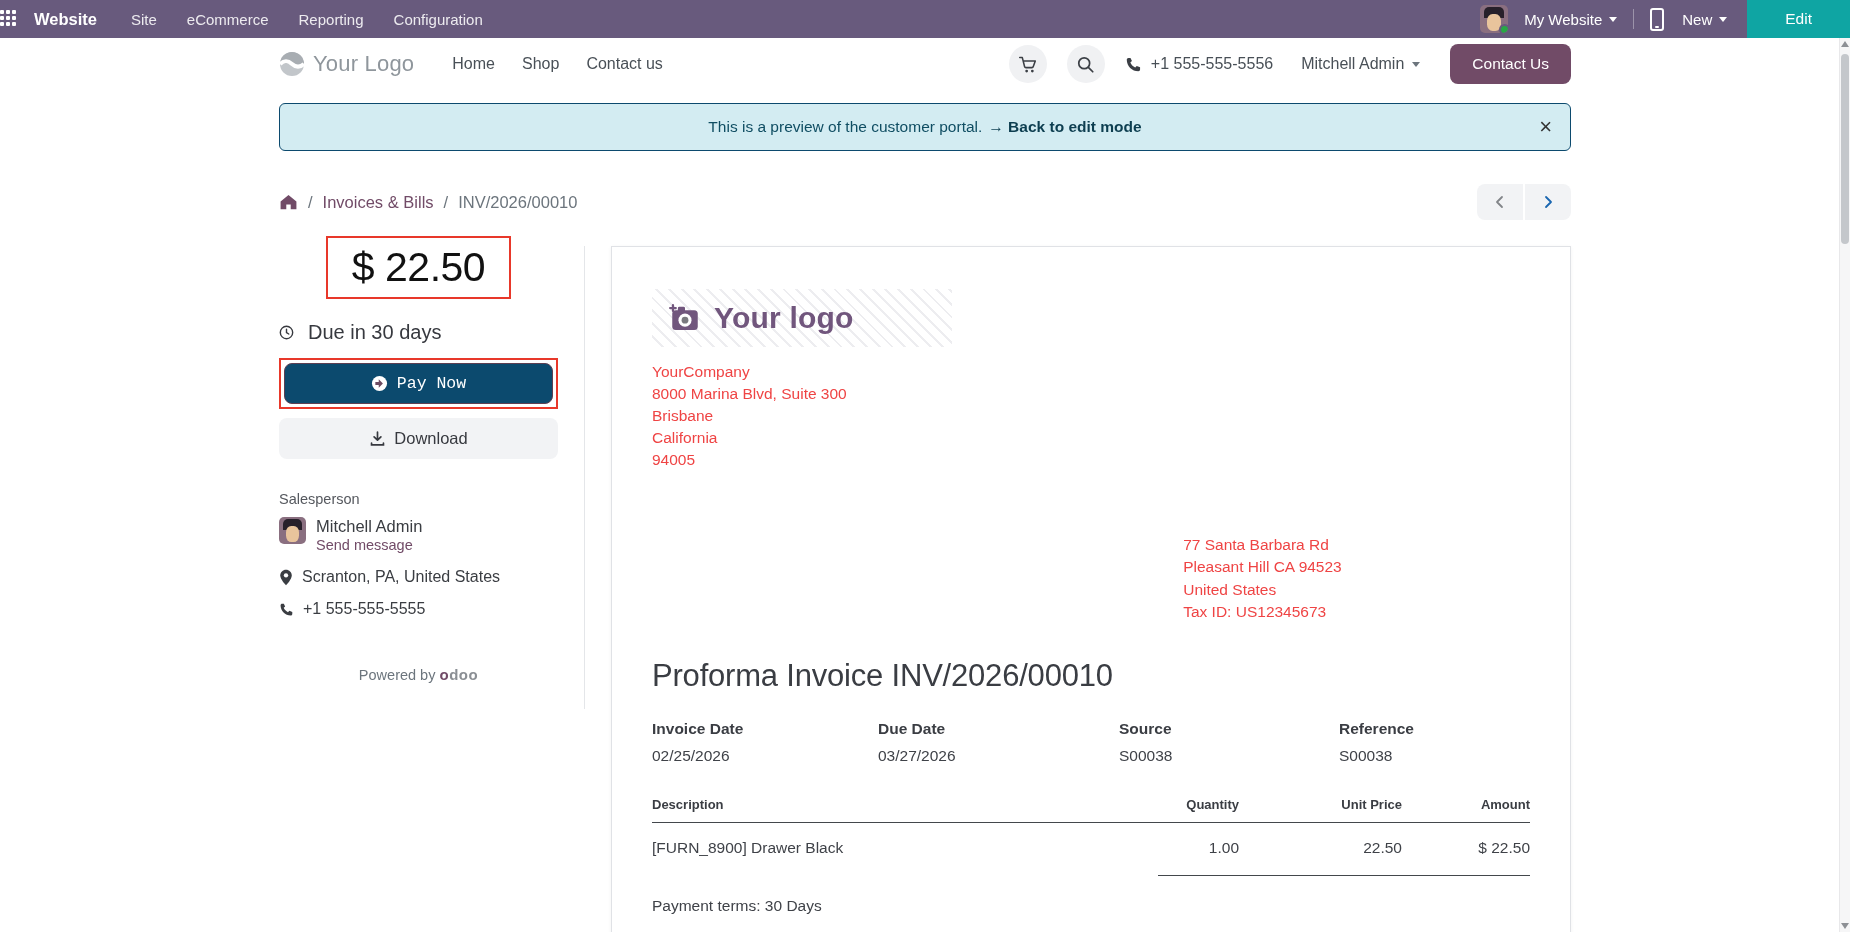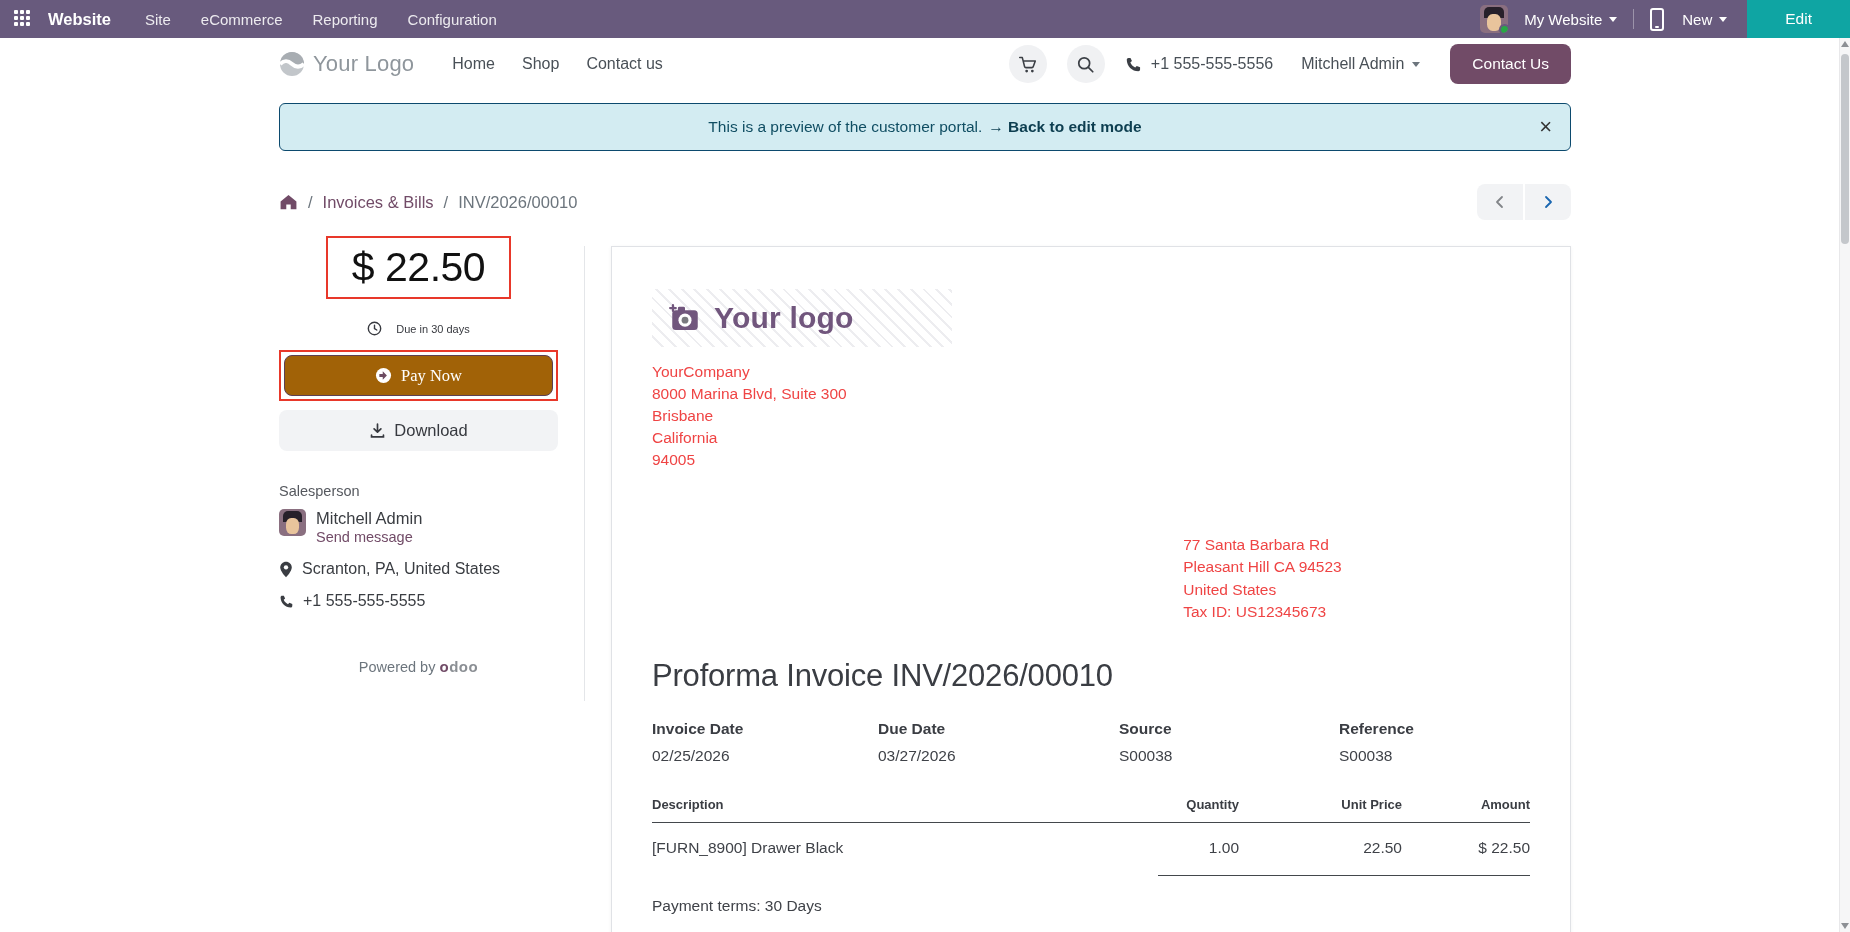--- a/index.html
+++ b/index.html
@@ -2,21 +2,21 @@
 <html><head>
 <meta charset="utf-8">
 <style>
   * { margin:0; padding:0; box-sizing:border-box; }
   html,body { width:1850px; height:932px; overflow:hidden; background:#fff;
               font-family:"Liberation Sans", sans-serif; }
   .container { width:1292px; margin:0 auto; }
 
   
   .topbar { height:38px; background:#685a7d; display:flex; align-items:center;
-            color:#fff; padding-left:14px; position:relative; }
+            color:#fff; position:relative; }
   .apps-grid { width:18px; height:18px; display:grid; grid-template-columns:repeat(3,4px);
                grid-template-rows:repeat(3,4px); gap:2px; margin-right:16px; cursor:pointer; }
   .apps-grid span { background:#fff; border-radius:1px; }
   .topbar .brand { font-size:16.5px; font-weight:bold; margin-right:34px; }
   .topbar .menu-item { font-size:15px; color:rgba(255,255,255,.88); margin-right:30px; cursor:pointer; }
   .topbar-right { margin-left:auto; display:flex; align-items:center; height:100%; }
   .avatar { width:28px; height:28px; border-radius:5px; background:#8a6f80; position:relative; overflow:hidden; flex:none; }
   .avatar::before { content:""; position:absolute; top:2px; left:4px; right:4px; height:11px;
                     background:#27202a; border-radius:5px 5px 0 0; }
   .avatar::after { content:""; position:absolute; top:9px; left:7px; right:7px; bottom:2px;
@@ -69,26 +69,26 @@
                   display:flex; align-items:center; justify-content:center; }
   .pager button:first-child { border-radius:8px 0 0 8px; }
   .pager button:last-child  { border-radius:0 8px 8px 0; }
 
   
   .main { display:flex; align-items:flex-start; margin-top:26px; }
   .sidebar { width:306px; flex:none; border-right:1px solid #e4e6e9; padding:0 26px 26px 0;
              text-align:center; }
   .amount-annot { display:inline-block; border:2px solid #e8382a; padding:6px 24px; margin-top:-10px; }
   .amount { font-size:41px; color:#111; letter-spacing:-.5px; }
-  .due-line { margin-top:22px; font-size:11px; color:#37393f; display:flex;
-              align-items:center; justify-content:center; gap:14px; }
+  .due-line { margin-top:22px; font-size:20px; color:#37393f; display:flex;
+              align-items:center; justify-content:flex-start; gap:14px; }
   .pay-annot { border:2px solid #e8382a; padding:3px; margin-top:14px; }
-  .pay-btn { width:100%; height:41px; background:#a16207; border:1px solid #5d3f52; border-radius:8px;
+  .pay-btn { width:100%; height:41px; background:#0c4a6e; border:1px solid #5d3f52; border-radius:8px;
              color:#fff; font-size:16.5px; cursor:pointer; display:flex; align-items:center;
-             justify-content:center; gap:9px; font-family:Liberation Serif, serif; }
+             justify-content:center; gap:9px; font-family:Liberation Mono, monospace; }
   .dl-btn { width:100%; height:41px; margin-top:9px; background:#f2f3f5; border:none; border-radius:8px;
             color:#37393f; font-size:16.5px; cursor:pointer; display:flex; align-items:center;
             justify-content:center; gap:8px; font-family:inherit; }
   .sales { text-align:left; margin-top:32px; }
   .sales-label { font-size:14.5px; color:#55585e; }
   .sales-row { display:flex; gap:10px; margin-top:10px; }
   .sales-avatar { width:27px; height:27px; }
   .sales-name { font-size:16.5px; color:#3a3d42; font-weight:500; line-height:1.1; }
   .send-link { font-size:14.5px; color:#714B67; cursor:pointer; display:inline-block; margin-top:2px; }
   .info-row { display:flex; align-items:center; gap:9px; margin-top:14px; font-size:16px; color:#3a3d42; }

